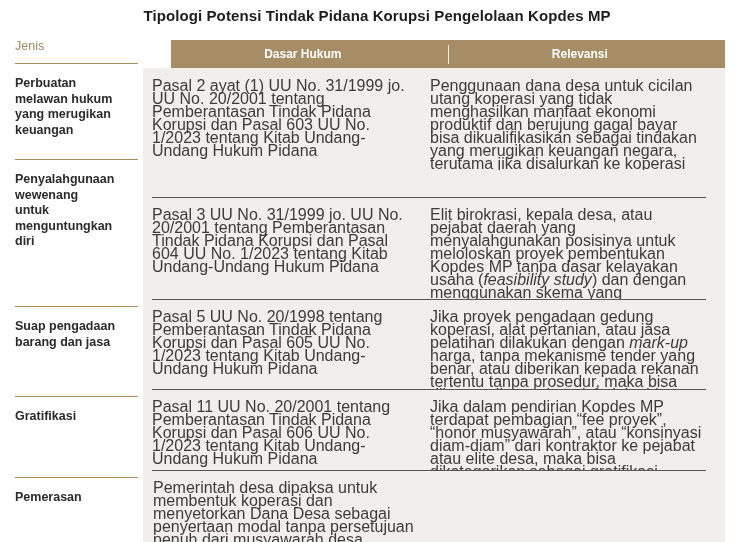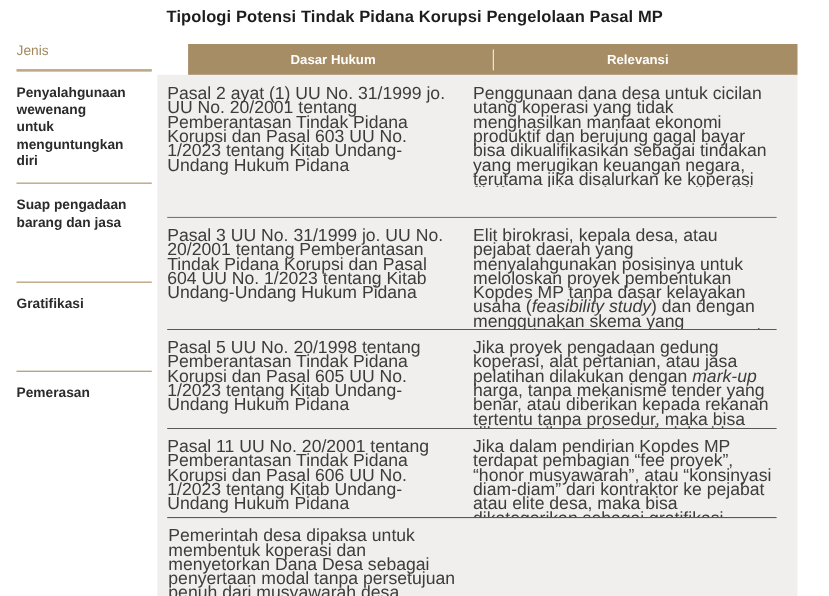--- a/index.html
+++ b/index.html
@@ -42,21 +42,21 @@
     font-size: 12.5px;
     font-weight: 700;
     line-height: 15.5px;
     color: var(--jenis_text, #2b2b2b);
     white-space: pre-line;
     overflow: hidden;
   }
   .jenis-row.bt { border-top: 1.5px solid var(--jenis_line, #aa8e62); }
   .jr1 { height: 95px; }
   .jr2 { height: 102px; }
-  .jr3 { height: 90px; }
+  .jr3 { height: 90px; margin-top: 45px; }
   .jr4 { height: 81px; }
   .jr5 { height: 86px; }
   
   .main-col {
     position: absolute;
     left: 143px; top: 40px;
     width: 582px;
   }
   .main-header {
     position: relative;
@@ -111,26 +111,30 @@
     width: 305px;
     padding: 11px 21px 0 10px;
   }
   .cell em { font-style: italic; }
 </style>
 </head>
 <body>
 
 <div id="screen">
 
-  <div class="page-title">Tipologi Potensi Tindak Pidana Korupsi Pengelolaan Pasal MP</div>
+  <div class="page-title">Tipologi Potensi Tindak Pidana Korupsi Pengelolaan Kopdes MP</div>
 
   <div class="jenis-col">
     <div class="jenis-header">
       <span>Jenis</span>
     </div>
+    <div class="jenis-row jr1">Perbuatan
+melawan hukum
+yang merugikan
+keuangan</div>
     <div class="jenis-row jr2 bt">Penyalahgunaan
 wewenang
 untuk
 menguntungkan
 diri</div>
     <div class="jenis-row jr3 bt">Suap pengadaan
 barang dan jasa</div>
     <div class="jenis-row jr4 bt">Gratifikasi</div>
     <div class="jenis-row jr5 bt">Pemerasan</div>
   </div>

